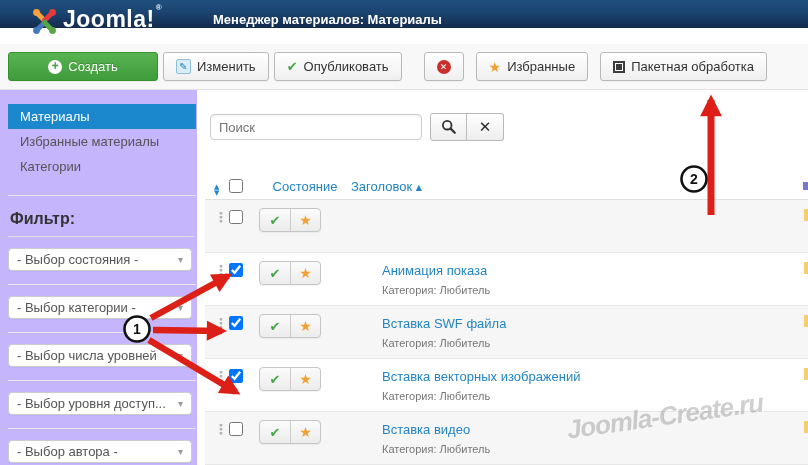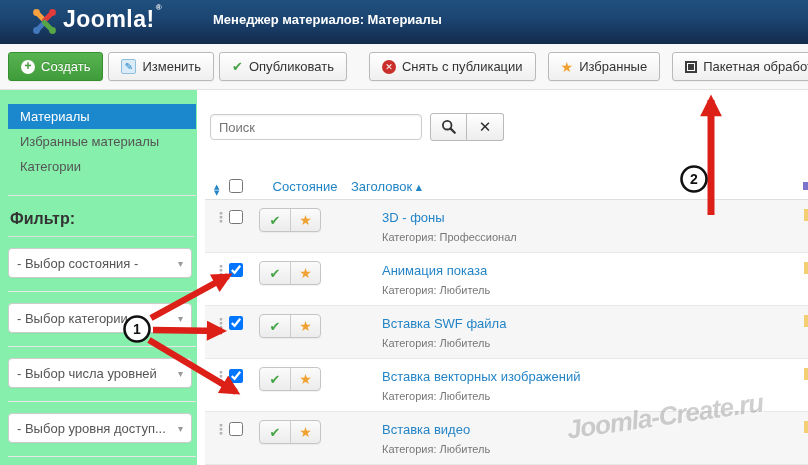--- a/index.html
+++ b/index.html
@@ -3,21 +3,21 @@
 <meta charset="utf-8">
 <style>
   * { box-sizing: border-box; }
   html,body { margin:0; padding:0; }
   body {
     width:808px; height:465px; position:relative; overflow:hidden;
     background:#fff; font-family:"Liberation Sans","DejaVu Sans",sans-serif;
   }
 
   
-  .app-header { position:absolute; top:0; left:0; width:808px; height:44px;
+  .app-header { position:absolute; top:0; left:0; width:808px; height:28px;
     background:linear-gradient(to bottom,#20507e 0%,#1b4471 45%,#132a4c 100%); }
   .logo-wrap { position:absolute; left:31px; top:8px; display:flex; align-items:center; }
   .logo-text { position:absolute; left:63px; top:6px; color:#fff; font-size:23px; font-weight:bold; letter-spacing:.5px; }
   .logo-reg { font-size:8px; vertical-align:top; position:relative; top:-3px; left:1px; }
   .page-title { position:absolute; left:213px; top:12px; color:#fff; font-size:13px; font-weight:bold; }
 
   
   .toolbar { position:absolute; top:44px; left:0; width:808px; height:46px;
     background:#f8f8f8; border-bottom:1px solid #e2e2e2;
     display:flex; align-items:center; padding-left:8px; }
@@ -37,27 +37,27 @@
     border-color:#8fbedc; border-radius:2px; color:#2384c6; font-size:10px;
     line-height:13px; text-align:center; font-family:"DejaVu Sans",sans-serif; }
   .icon-check { color:#46a546; font-weight:bold; font-size:13px; font-family:"DejaVu Sans",sans-serif; }
   .icon-unpub { width:14px; height:14px; border-radius:50%; background:#c9302c; color:#fff;
     font-size:9px; line-height:14px; text-align:center; font-weight:bold; font-family:"DejaVu Sans",sans-serif; }
   .icon-star { color:#f0a131; font-size:14px; line-height:14px; font-family:"DejaVu Sans",sans-serif; }
   .icon-batch { width:12px; height:12px; border:2px solid #3c3c3c; background:#fff; position:relative; }
   .icon-batch::after { content:""; position:absolute; left:1px; top:1px; width:6px; height:6px; background:#3c3c3c; }
 
   
-  .sidebar { position:absolute; top:90px; left:0; width:197px; height:375px; padding:14px 0 0 8px; background:#86efac; }
+  .sidebar { position:absolute; top:90px; left:0; width:197px; height:375px; padding:14px 0 0 8px; background:#c4b5fd; }
   .nav-item { width:188px; padding:5px 12px; font-size:13px; color:#555; cursor:pointer; }
   .nav-item.active { background:#1b87cd; color:#fff; }
   .sidebar-divider { border:none; border-top:1px solid #e5e5e5; margin:16px 0 12px 0; width:188px; }
   .filter-heading { font-size:16px; font-weight:bold; color:#333; padding:2px 0 8px 2px;
     border-bottom:1px solid #ddd; width:186px; }
-  .filter-select { width:184px; height:30px; border:1px solid #ccc; border-radius:4px; background:#fff;
+  .filter-select { width:184px; height:23px; border:1px solid #ccc; border-radius:4px; background:#fff;
     display:flex; align-items:center; justify-content:space-between; padding:0 8px;
     font-size:13px; color:#555; margin-top:11px; cursor:pointer; white-space:nowrap; overflow:hidden;
     box-shadow:0 1px 1px rgba(0,0,0,.03); }
   .select-caret { color:#999; font-size:10px; margin-left:4px; font-family:"DejaVu Sans",sans-serif; }
   .filter-divider { border:none; border-top:1px solid #e8e8e8; margin:13px 0 0 0; width:188px; }
 
   
   .content { position:absolute; top:90px; left:205px; width:603px; height:375px; background:#fff; }
   .search-row { position:absolute; top:23px; left:5px; display:flex; align-items:center; }
   .search-input { width:212px; height:26px; border:1px solid #ccc; border-radius:4px; padding:0 8px;
@@ -135,21 +135,20 @@
   <button class="btn">
     <span class="icon-edit">✎</span>
     <span>Изменить</span>
   </button>
   <button class="btn">
     <span class="icon-check">✔</span>
     <span>Опубликовать</span>
   </button>
   <button class="btn ml-lg">
     <span class="icon-unpub">✕</span>
-    <span>Снять с публикации</span>
   </button>
   <button class="btn ml-md">
     <span class="icon-star">★</span>
     <span>Избранные</span>
   </button>
   <button class="btn ml-md">
     <span class="icon-batch"></span>
     <span>Пакетная обработка</span>
   </button>
 </div>
@@ -226,24 +225,20 @@
       <div class="col-check"><input type="checkbox" style=""></div>
       <div class="col-state">
         <div class="state-group">
           <span class="state-seg">
               <span class="seg-check">✔</span>
             </span>
           <span class="state-seg">
               <span class="seg-star">★</span>
             </span>
         </div>
-      </div>
-      <div class="col-title row-main">
-        <a class="row-title">3D - фоны</a>
-        <div class="row-cat">Категория: Профессионал</div>
       </div>
       <div class="sliver-yellow"></div>
     </div>
 
     <div class="row">
       <div class="col-handle"><span class="drag-handle">⋮</span></div>
       <div class="col-check"><input type="checkbox" checked="checked" style=""></div>
       <div class="col-state">
         <div class="state-group">
           <span class="state-seg">

